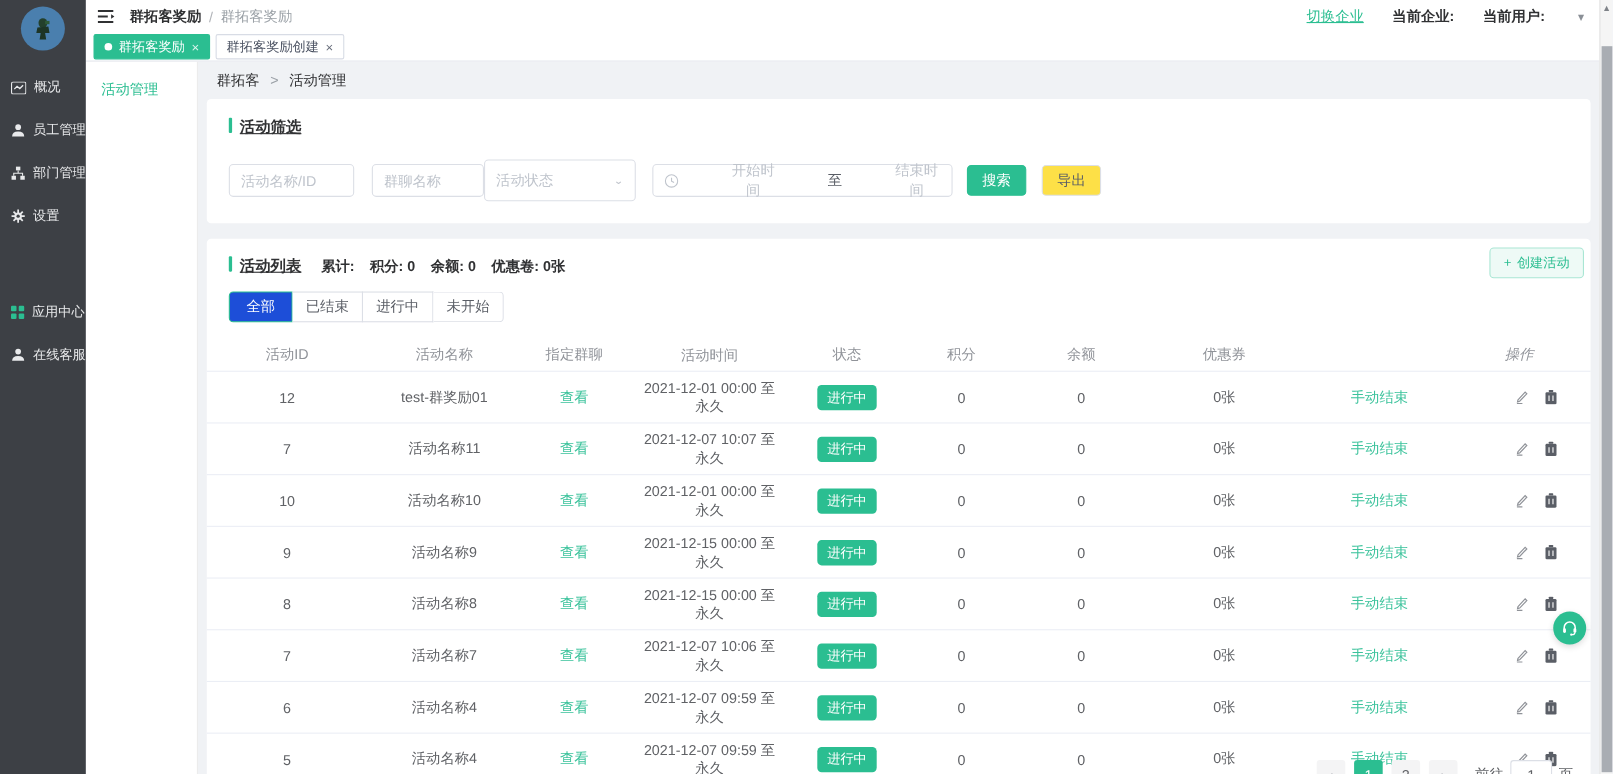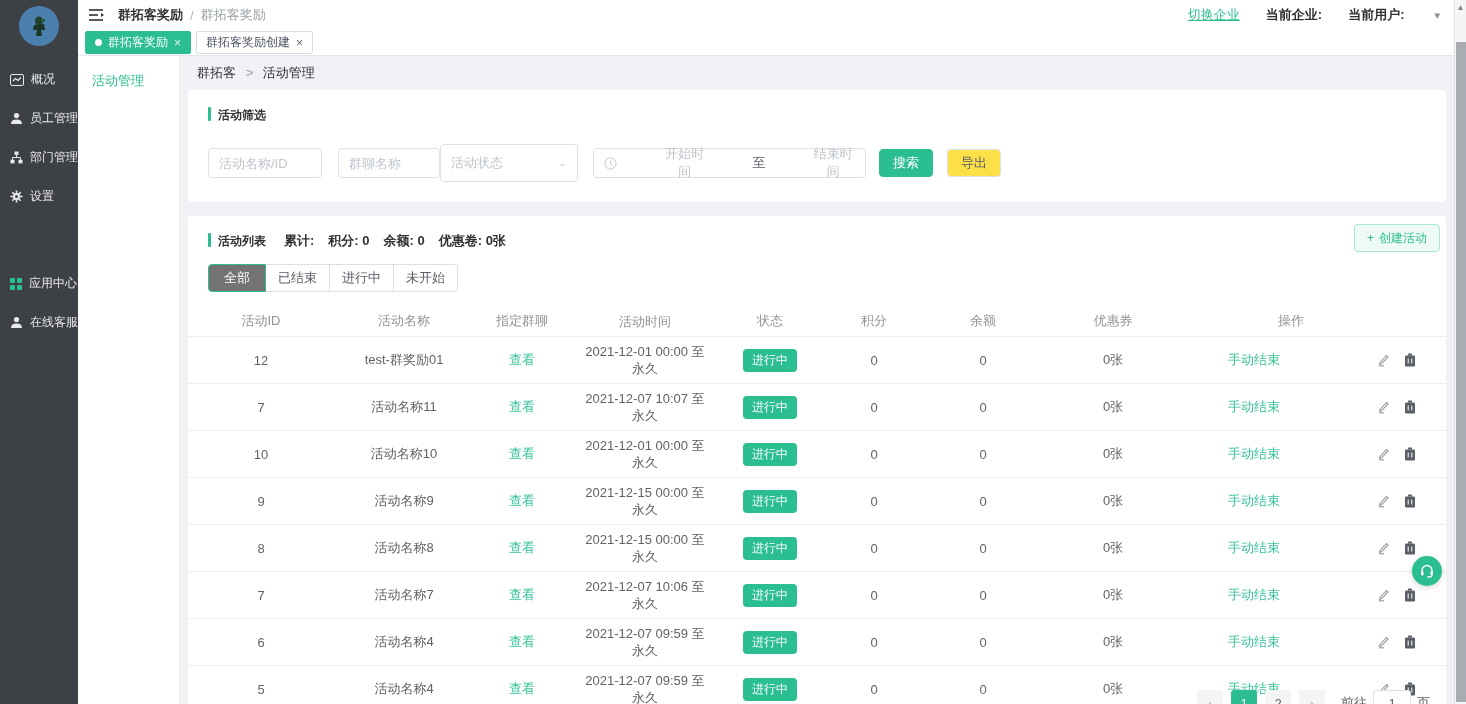--- a/index.html
+++ b/index.html
@@ -35,21 +35,21 @@
   .wtab { height:23px; display:flex; align-items:center; gap:6px; font-size:12px; padding:0 9px; margin-right:5px; border:1px solid #d8dce5; background:#fff; color:#495060; cursor:pointer; border-radius:2px; margin-top:1px; }
   .wtab.active { background:#2bbe91; border-color:#2bbe91; color:#fff; }
   .wtab .dot { width:7px; height:7px; border-radius:50%; background:#fff; display:inline-block; }
   .wtab .x { font-size:12px; opacity:.85; cursor:pointer; }
 
   
   .main { position:absolute; left:180px; top:56px; width:1274px; height:648px; background:#f0f2f5; padding:0 8px; overflow:hidden; }
   .page-crumb { height:34px; line-height:34px; font-size:13px; color:#303133; padding-left:9px; }
   .page-crumb .gt { color:#9aa0a6; margin:0 6px; }
   .card { background:#fff; border-radius:4px; }
-  .card-title { display:flex; font-size:12px; font-weight:bold; color:#303133; }
+  .card-title { display:flex; font-size:14px; font-weight:bold; color:#303133;text-decoration:underline; }
   .tbar { width:3px; height:14px; background:#2bbe91; border-radius:1px; margin-right:7px; }
 
   .filter-card { padding:17px 20px 20px; }
   .filter-row { display:flex; align-items:center; margin-top:20px; }
   .f-input { height:30px; border:1px solid #dcdfe6; border-radius:4px; font-size:13px; color:#606266; padding:0 10px; outline:none; }
   .f-input::placeholder { color:#bfc4cc; }
   .in-name { width:114px; margin-right:16px; }
   .in-group { width:102px; }
   .f-select { width:138px; height:38px; border:1px solid #dcdfe6; border-radius:4px; display:flex; align-items:center; justify-content:space-between; padding:0 10px; margin-right:15px; cursor:pointer; }
   .ph { color:#bfc4cc; font-size:13px; }
@@ -61,31 +61,31 @@
   .btn.primary { background:#2bbe91; border-color:#2bbe91; color:#fff; margin-right:14px; }
 
   .list-card { margin-top:14px; position:relative; height:506px; padding-top:16px; }
   .list-head { display:flex; align-items:center; padding:0 20px; }
   .summary { display:flex; gap:14px; margin-left:18px; font-size:13px; font-weight:bold; color:#303133; }
   .create-btn { position:absolute; right:6px; top:8px; height:28px; padding:0 12px; border:1px solid #a9e6d4; background:#eefaf6; color:#2bbe91; font-size:12px; border-radius:4px; display:flex; align-items:center; gap:5px; cursor:pointer; }
   .status-tabs { display:flex; margin:14px 0 0 20px; }
   .stab { min-width:58px; height:28px; display:flex; align-items:center; justify-content:center; font-size:13px; color:#5a5e66; background:#fff; border:1px solid #dcdfe6; border-left:none; padding:0 12px; cursor:pointer; }
   .stab:first-child { border-left:1px solid #dcdfe6; border-radius:4px 0 0 4px; }
   .stab:last-child { border-radius:0 4px 4px 0; }
-  .stab.active { background:#737373; border-color:#2bbe91; color:#fff; }
+  .stab.active { background:#1d4ed8; border-color:#2bbe91; color:#fff; }
 
   .tbl { margin-top:14px; font-size:13px; color:#606266; }
   .tr { display:flex; align-items:center; }
   .tr.head { height:30px; color:#909399; }
   .tr.body { min-height:47px; border-top:1px solid #ebeef5; }
   .c { text-align:center; }
   .c-id{width:146px;} .c-name{width:140px;} .c-view{width:96px;} .c-time{width:150px; line-height:17px;}
   .c-status{width:100px;} .c-pts{width:108px;} .c-bal{width:110px;} .c-cpn{width:150px;}
   .c-act{flex:1; display:flex; align-items:center; padding:0 30px 0 40px;}
-  .c-act-head{flex:1; text-align:center; padding-right:52px;}
+  .c-act-head{flex:1; text-align:right; padding-right:52px;font-style:italic;}
   .link { color:#3cc39c; cursor:pointer; }
   .badge { display:inline-block; background:#2bbe91; color:#fff; font-size:12px; padding:3px 9px; border-radius:4px; }
   .act-icons { margin-left:auto; display:flex; align-items:center; gap:14px; }
   .act-icons svg { cursor:pointer; }
 
   .pager { position:absolute; right:16px; bottom:6px; display:flex; align-items:center; gap:8px; font-size:13px; color:#606266; }
   .pbtn { min-width:26px; height:26px; border-radius:3px; background:#f4f4f5; color:#606266; display:flex; align-items:center; justify-content:center; cursor:pointer; font-size:13px; }
   .pbtn.arrow { color:#a8abb2; }
   .pbtn.active { background:#2bbe91; color:#fff; }
   .goto { display:flex; align-items:center; gap:6px; margin-left:8px; }

